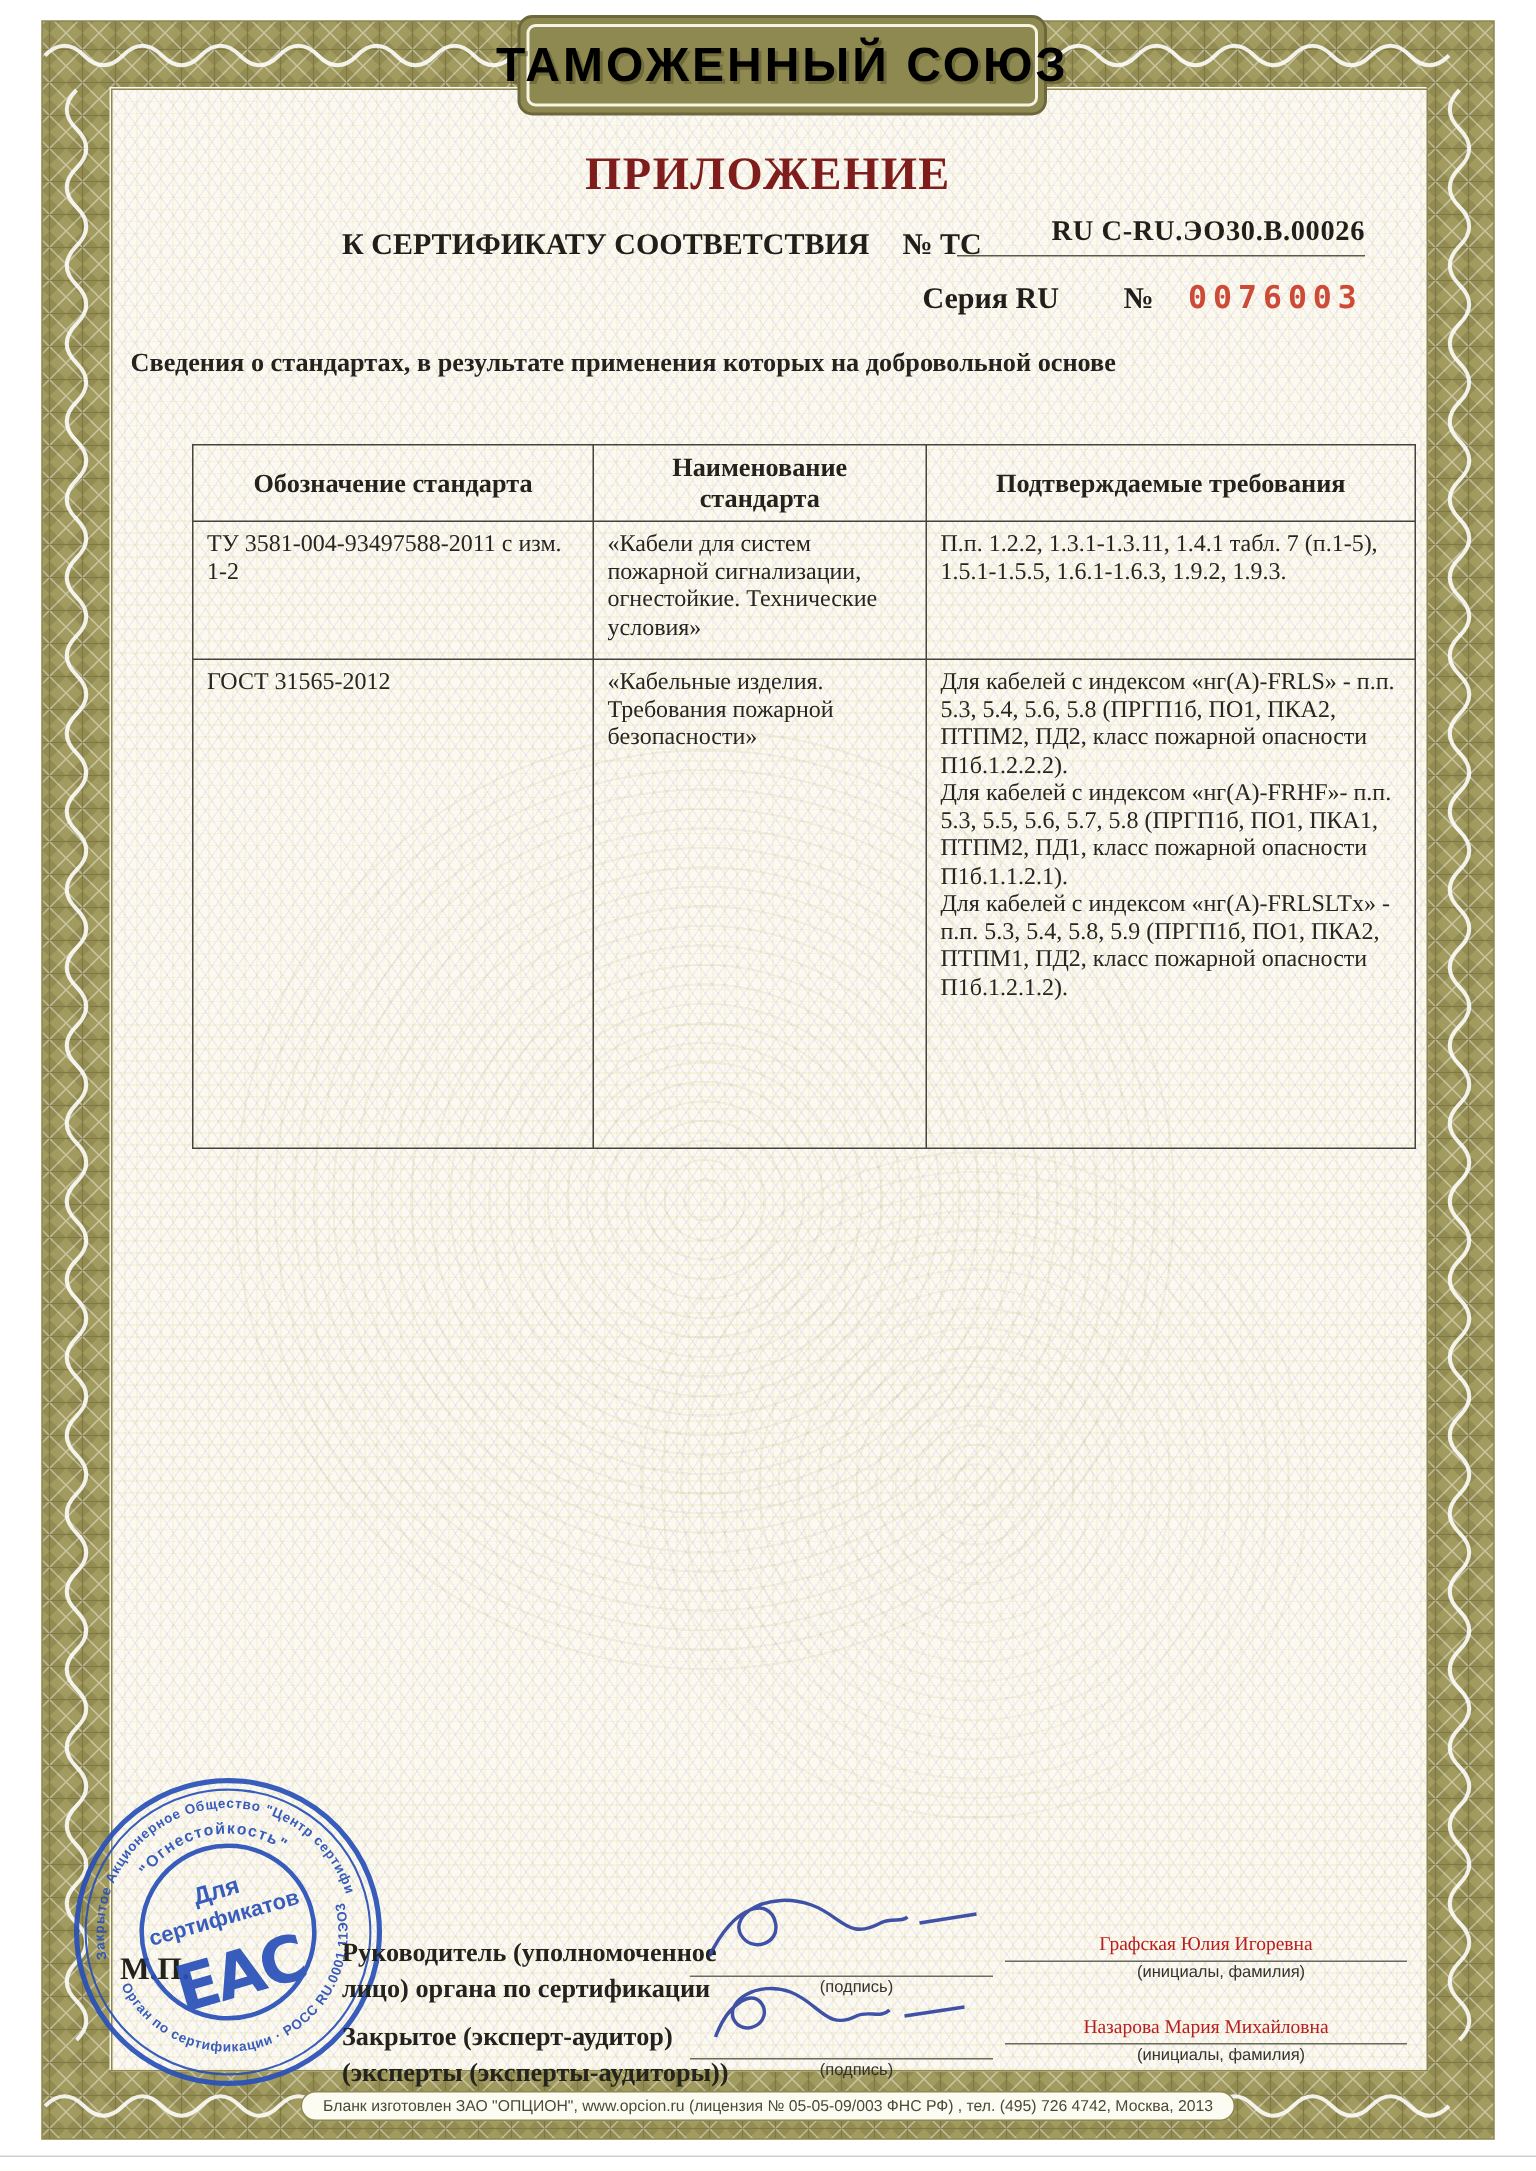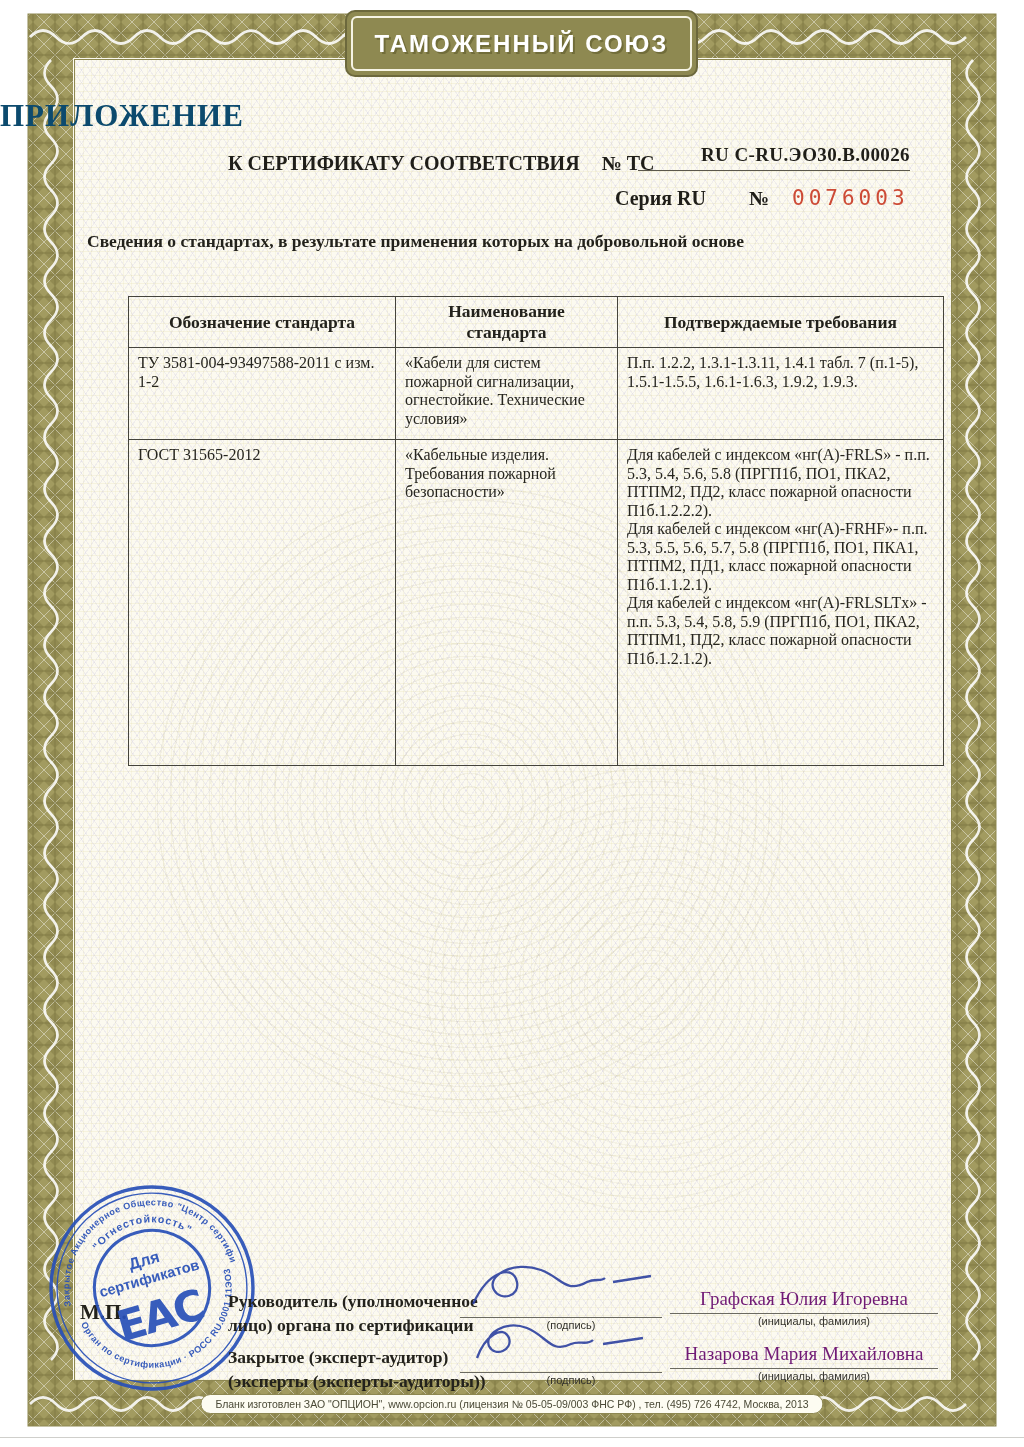--- a/index.html
+++ b/index.html
@@ -30,35 +30,35 @@
     position:absolute;left:345px;top:10px;width:353px;height:67px;z-index:4;
     background:#8e8951;border:2px solid #6c683c;border-radius:10px;
     box-sizing:border-box;padding:4px;
   }
   .banner-inner{
     width:100%;height:100%;box-sizing:border-box;border:2px solid #f6f4e4;border-radius:6px;
     display:flex;align-items:center;justify-content:center;
   }
   .banner-title{
     font-family:"Liberation Sans","DejaVu Sans",sans-serif;font-weight:bold;
-    font-size:24px;letter-spacing:2px;color:#ffffff;
+    font-size:32px;letter-spacing:2px;color:#000000;
     text-shadow:2px 2px 0 rgba(90,85,40,.55);white-space:nowrap;
   }
   
-  .doc-title{position:absolute;left:0;top:98px;width:1024px;z-index:5;
-    font-size:31px;font-weight:bold;letter-spacing:1px;color:#0c4a6e;}
+  .doc-title{position:absolute;left:0;top:98px;width:1024px;text-align:center;z-index:5;
+    font-size:31px;font-weight:bold;letter-spacing:1px;color:#7f1d1d;}
   .subtitle-row{position:absolute;left:228px;top:152px;z-index:5;font-size:20px;font-weight:bold;white-space:nowrap;}
   .subtitle-num-sign{margin-left:22px;}
   .cert-num-block{position:absolute;left:638px;top:144px;width:272px;z-index:5;text-align:right;
     border-bottom:1.5px solid #5b584c;padding-bottom:4px;font-size:19px;font-weight:bold;letter-spacing:.4px;}
   .series-row{position:absolute;left:615px;top:186px;z-index:5;font-size:20px;white-space:nowrap;}
   .series-label{font-weight:bold;font-weight:600;}
   .series-no{margin-left:38px;font-weight:bold;}
   .serial{margin-left:18px;font-family:"DejaVu Sans Mono","Liberation Mono",monospace;
-    font-weight:normal;font-size:21px;letter-spacing:4px;color:#cd4a36;}
+    font-weight:bold;font-size:21px;letter-spacing:4px;color:#cd4a36;}
   .intro{position:absolute;left:87px;top:228px;width:850px;z-index:5;text-align:left;
     font-size:17.5px;font-weight:bold;line-height:1.55;color:#23221c;}
   
   .std-table{position:absolute;left:128px;top:296px;z-index:5;border-collapse:collapse;table-layout:fixed;width:815px;}
   .std-table th,.std-table td{border:1.6px solid #45443b;box-sizing:border-box;}
   .std-table th{font-size:17.5px;font-weight:bold;text-align:center;padding:4px 6px;height:42px;vertical-align:middle;color:#23221c;}
   .std-table td{font-size:16px;line-height:1.16;vertical-align:top;text-align:left;padding:6px 9px;color:#26251f;font-family:Liberation Serif, serif;}
   .col-designation{width:267px;}
   .col-name{width:222px;}
   .col-req{width:326px;}
@@ -76,21 +76,21 @@
   .role-1{left:228px;top:1290px;}
   .role-2{left:228px;top:1346px;}
   .sig-zone{position:absolute;z-index:8;width:202px;text-align:center;}
   .sig-zone-1{left:460px;top:1317px;}
   .sig-zone-2{left:460px;top:1372px;}
   .name-zone{position:absolute;z-index:8;width:268px;text-align:center;}
   .name-zone-1{left:670px;top:1288px;}
   .name-zone-2{left:670px;top:1343px;}
   .sig-line{border-top:1.2px solid #6b6a60;margin:0;}
   .caption{font-family:"Liberation Sans","DejaVu Sans",sans-serif;font-size:11px;color:#33322c;margin-top:1px;padding-left:20px;}
-  .person-name{font-size:19px;color:#701a75;padding-bottom:3px;white-space:nowrap;}
+  .person-name{font-size:13px;color:#b91c1c;padding-bottom:3px;white-space:nowrap;}
   .sig-svg{position:absolute;z-index:9;pointer-events:none;}
   .sig-svg-1{left:455px;top:1252px;}
   .sig-svg-2{left:455px;top:1308px;}
   
   .footer-pill{position:absolute;left:50%;top:1394px;transform:translateX(-50%);z-index:8;
     background:#fdfcf2;border:1px solid #8d8751;border-radius:11px;padding:3px 14px;white-space:nowrap;
     font-family:"Liberation Sans","DejaVu Sans",sans-serif;font-size:10.5px;color:#4a4936;}
   .scan-edge{position:absolute;left:0;top:1437px;width:1024px;border-top:1px solid #cfcfcb;z-index:1;}
 </style>
 </head>

